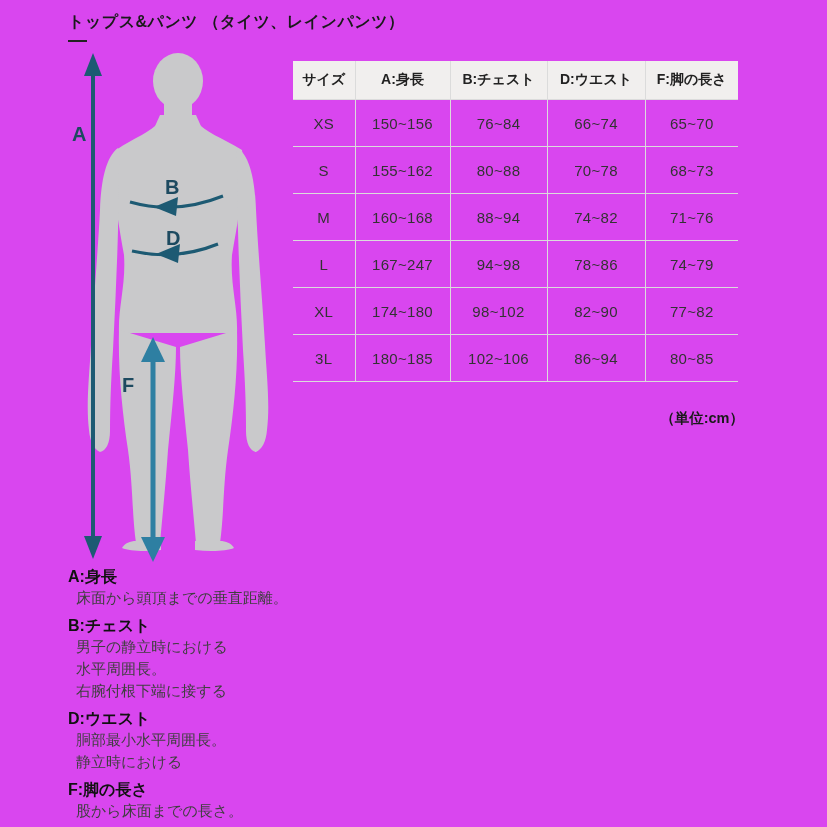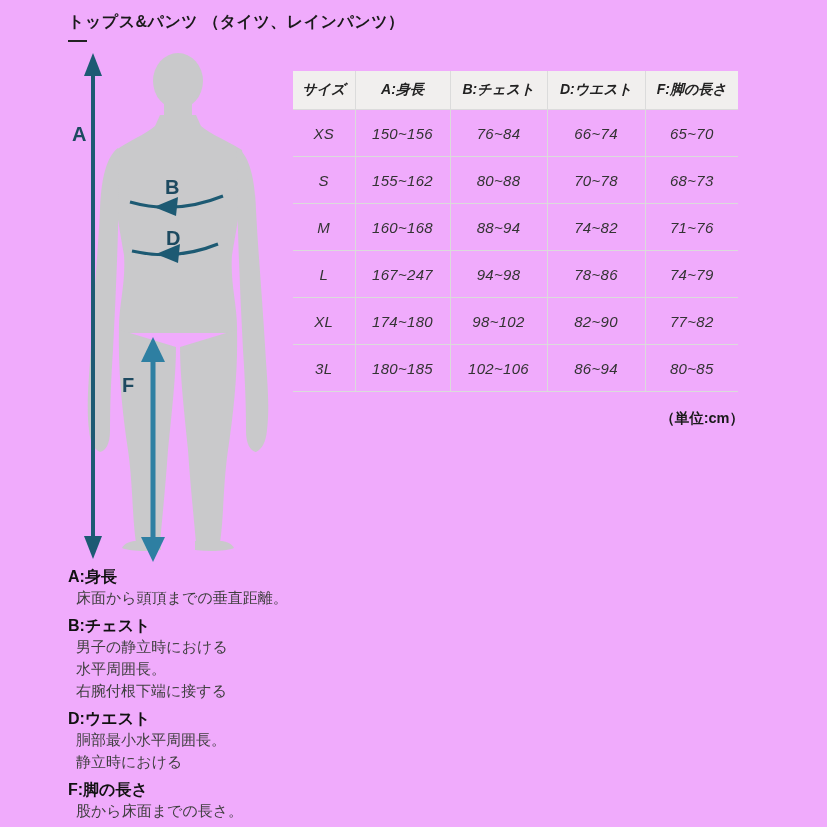--- a/index.html
+++ b/index.html
@@ -1,33 +1,33 @@
 <!DOCTYPE html>
 <html><head>
 <meta charset="utf-8">
 <style>
   html, body { margin:0; padding:0; background:#fff; }
   .page {
-    position:relative; width:827px; height:827px; background:#f0abfc;
+    position:relative; width:827px; height:827px; background:#d946ef;
     font-family:"Liberation Sans","DejaVu Sans",sans-serif; overflow:hidden;
   }
   .title {
     position:absolute; left:68px; top:12px;
     font-size:16px; font-weight:700; color:#1a1a1a; letter-spacing:0.5px;
     white-space:nowrap;
   }
   .title-dash {
     position:absolute; left:68px; top:40px; width:19px; height:2px; background:#222;
   }
   .figure-wrap { position:absolute; left:60px; top:45px; width:230px; height:530px; }
   .figure-wrap svg { display:block; }
 
   table.size-table {
-    position:absolute; left:293px; top:71px; width:445px;
-    border-collapse:collapse; table-layout:fixed;font-style:italic;
+    position:absolute; left:293px; top:61px; width:445px;
+    border-collapse:collapse; table-layout:fixed;
   }
   table.size-table th {
     background:#f1efee; font-size:14px; font-weight:700; color:#222;
     height:38px; text-align:center; padding:0;
   }
   table.size-table td {
     font-size:15px; color:#333; height:46px; text-align:center; padding:0;
     letter-spacing:0.3px;
   }
   table.size-table th + th, table.size-table td + td { border-left:1px solid #dbdbdb; }

